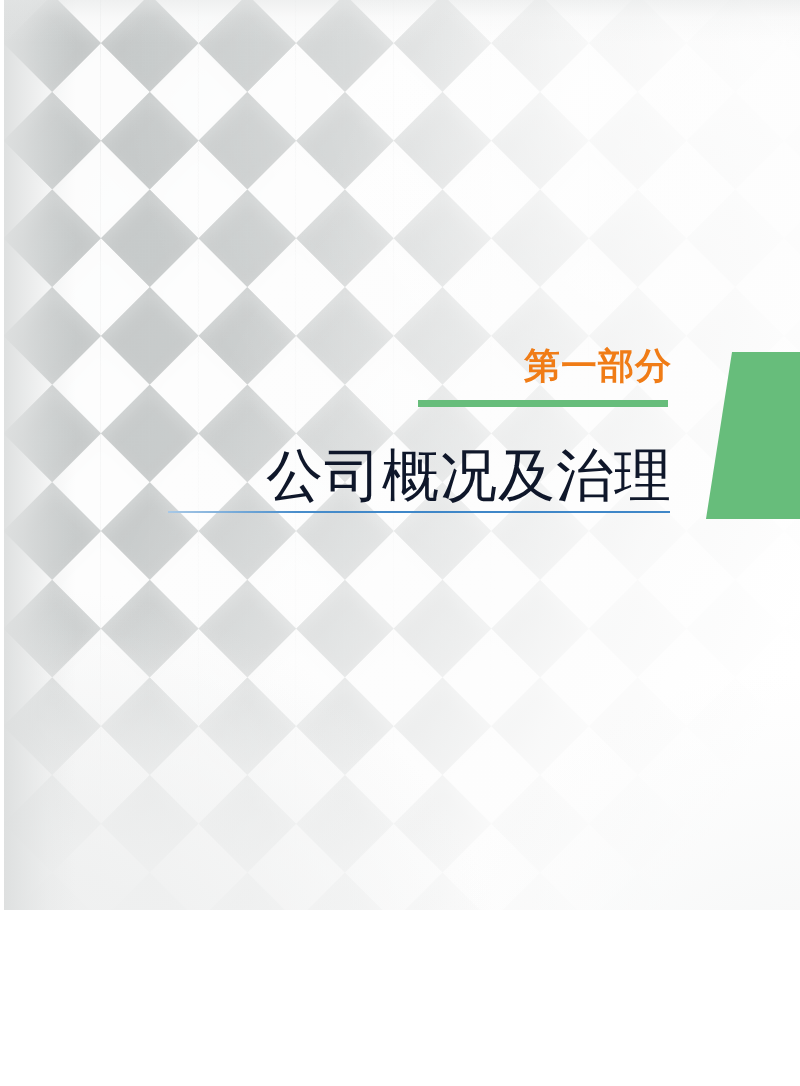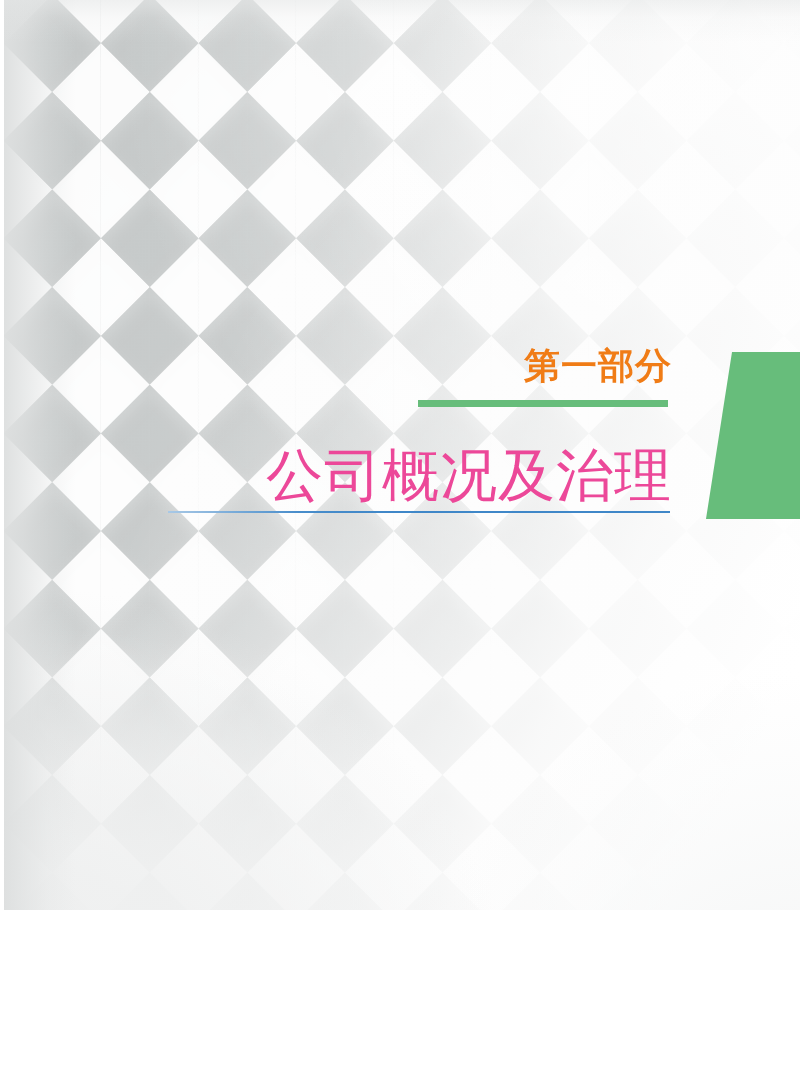--- a/index.html
+++ b/index.html
@@ -180,21 +180,21 @@
 
   .title-cn {
     position: absolute;
     right: 128px;
     top: 406px;
     font-family: "DejaVu Sans", "Liberation Sans", sans-serif;
     font-size: 57px;
     font-weight: 400;
     letter-spacing: 1px;
     line-height: 1.1;
-    color: #ec4899;
+    color: #0f172a;
     white-space: nowrap;
   }
 
   .title-en {
     position: absolute;
     right: 131px;
     top: 481px;
     font-family: "DejaVu Serif", "Liberation Serif", serif;
     font-size: 21px;
     font-weight: 700;

